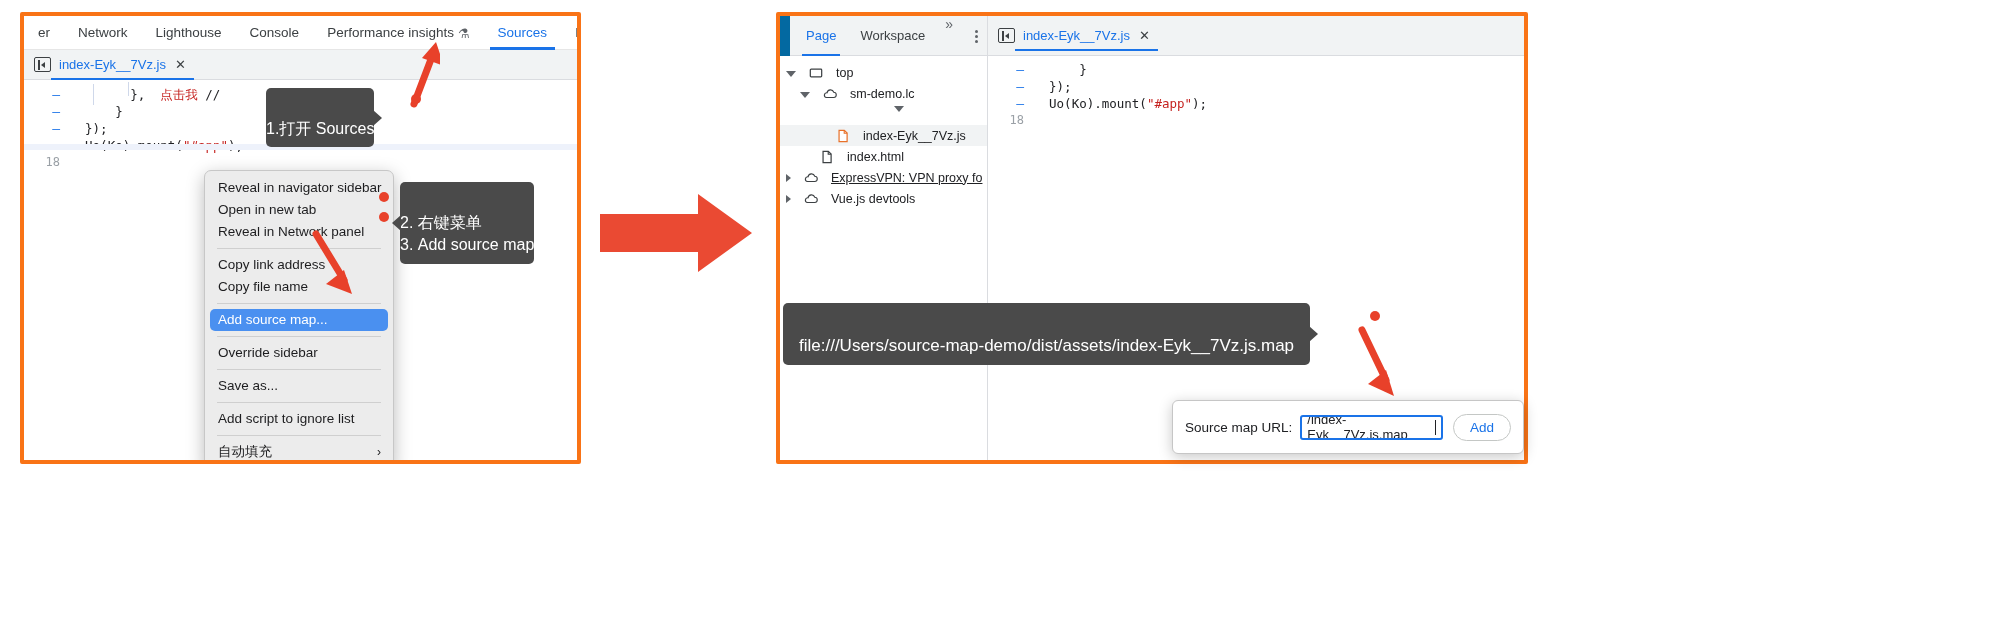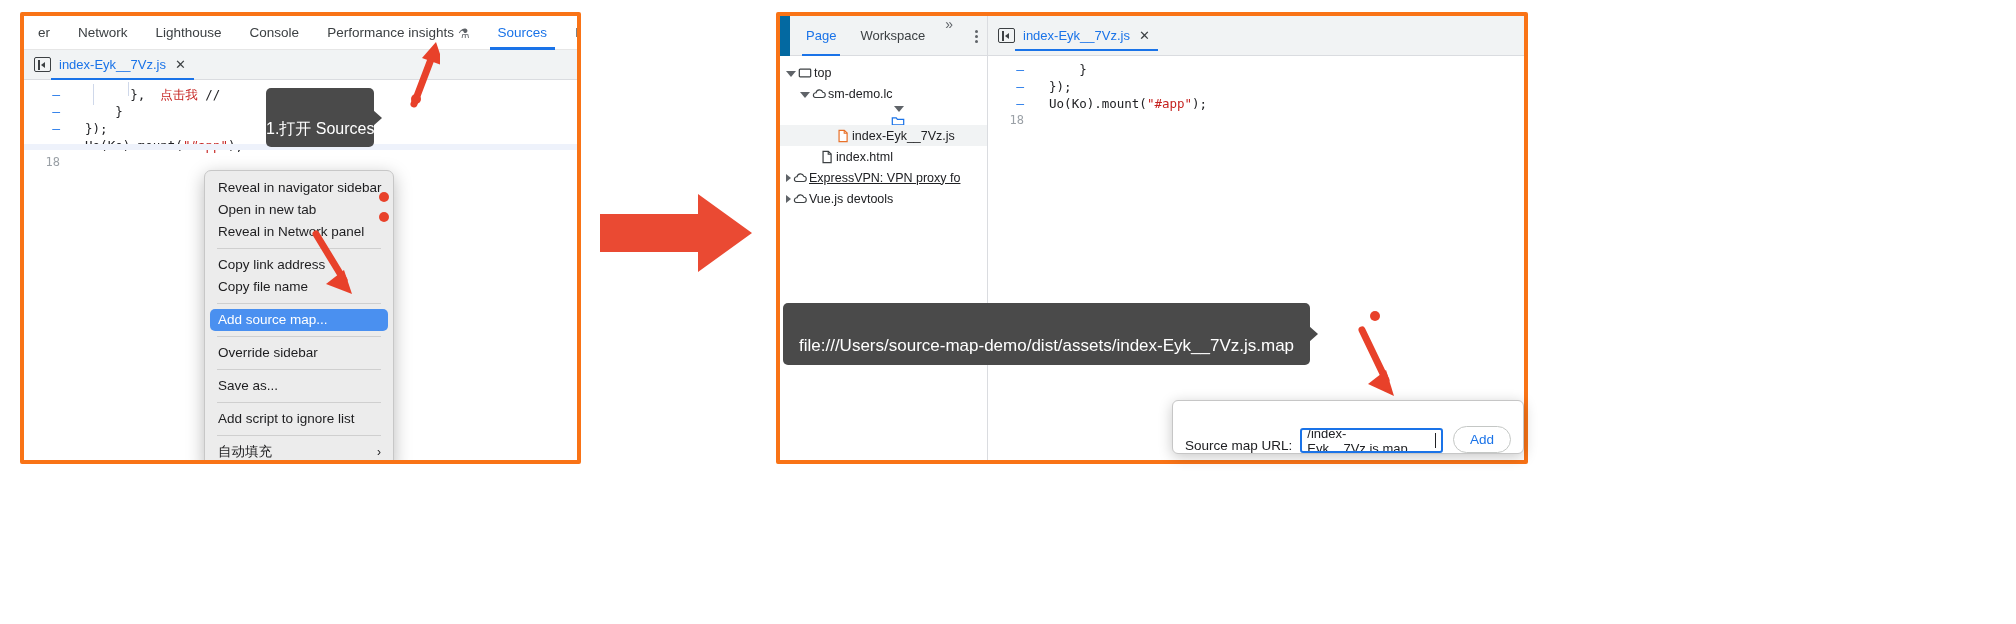--- a/index.html
+++ b/index.html
@@ -184,21 +184,21 @@
     position: absolute; left: 207px; top: 0; bottom: 0; width: 1px; background: #dadce0;
   }
 
   
   .tree {
     position: absolute; left: 0; top: 40px; width: 207px; bottom: 0;
     background: #ffffff; padding-top: 6px;
     font-size: 12.5px; color: #202124;
   }
   .tree-row {
-    display: flex; align-items: center; height: 21px; gap: 2px;
+    display: flex; align-items: center; height: 21px; gap: 13px;
     padding-right: 4px; white-space: nowrap; overflow: hidden;
   }
   .tree-row.selected { background: #f1f3f4; }
   .tri {
     width: 0; height: 0; flex: none; margin-left: 2px;
     border-left: 5px solid #5f6368;
     border-top: 4px solid transparent; border-bottom: 4px solid transparent;
   }
   .tri.open { border-left: 5px solid transparent; border-right: 5px solid transparent;
               border-top: 6px solid #5f6368; border-bottom: 0; margin-top:2px;}
@@ -215,21 +215,21 @@
     background: #ffffff; font-family: "DejaVu Sans Mono", monospace;
     font-size: 12.5px; padding-top: 5px;
   }
 
   
   #sm-dialog {
     position: absolute; left: 1172px; top: 400px; width: 352px; height: 54px;
     background: #ffffff;
     border: 1px solid #c6c6c6; border-radius: 6px;
     box-shadow: 0 3px 14px rgba(0,0,0,.22);
-    display: flex; align-items: flex-end; padding: 0 12px;
+    display: flex; align-items: center; padding: 0 12px;
     z-index: 70;
   }
   .sm-label { font-size: 13.5px; color: #202124; white-space: nowrap; margin-right: 8px;}
   .sm-input {
     flex: 1; height: 25px;
     border: 2px solid #1a73e8; border-radius: 3px;
     background: #fff; font-size: 13px; color: #202124;
     padding: 0 5px; display: flex; align-items: center;
     font-family: "Liberation Sans", sans-serif;
     position: relative; overflow: hidden;
@@ -343,20 +343,24 @@
 
   <div class="tip arrow-right" id="tip-1">
     <span>1.打开 Sources</span>
   </div>
   <div class="reddot" style="left:411px; top:94px;"></div>
   <svg class="arrow-svg" style="left:380px; top:36px; width:60px; height:72px;" viewBox="0 0 60 72">
     <path d="M34 68 L53 18" stroke="#e8412a" stroke-width="7" stroke-linecap="round" fill="none"></path>
     <path d="M56 6 L64 30 L42 22 Z" fill="#e8412a"></path>
   </svg>
 
+  <div class="tip arrow-left" id="tip-2">
+    <span>2. 右键菜单
+3. Add source map</span>
+  </div>
   <div class="reddot" style="left:379px; top:192px;"></div>
   <div class="reddot" style="left:379px; top:212px;"></div>
   <svg class="arrow-svg" style="left:296px; top:228px; width:90px; height:80px;" viewBox="0 0 90 80">
     <path d="M20 6 L48 52" stroke="#e8412a" stroke-width="7" stroke-linecap="round" fill="none"></path>
     <path d="M56 66 L30 56 L48 42 Z" fill="#e8412a"></path>
   </svg>
 
   <svg id="big-arrow" width="160" height="90" viewBox="0 0 160 90">
     <path d="M0 26 L98 26 L98 6 L152 45 L98 84 L98 64 L0 64 Z" fill="#ea4a33"></path>
   </svg>

